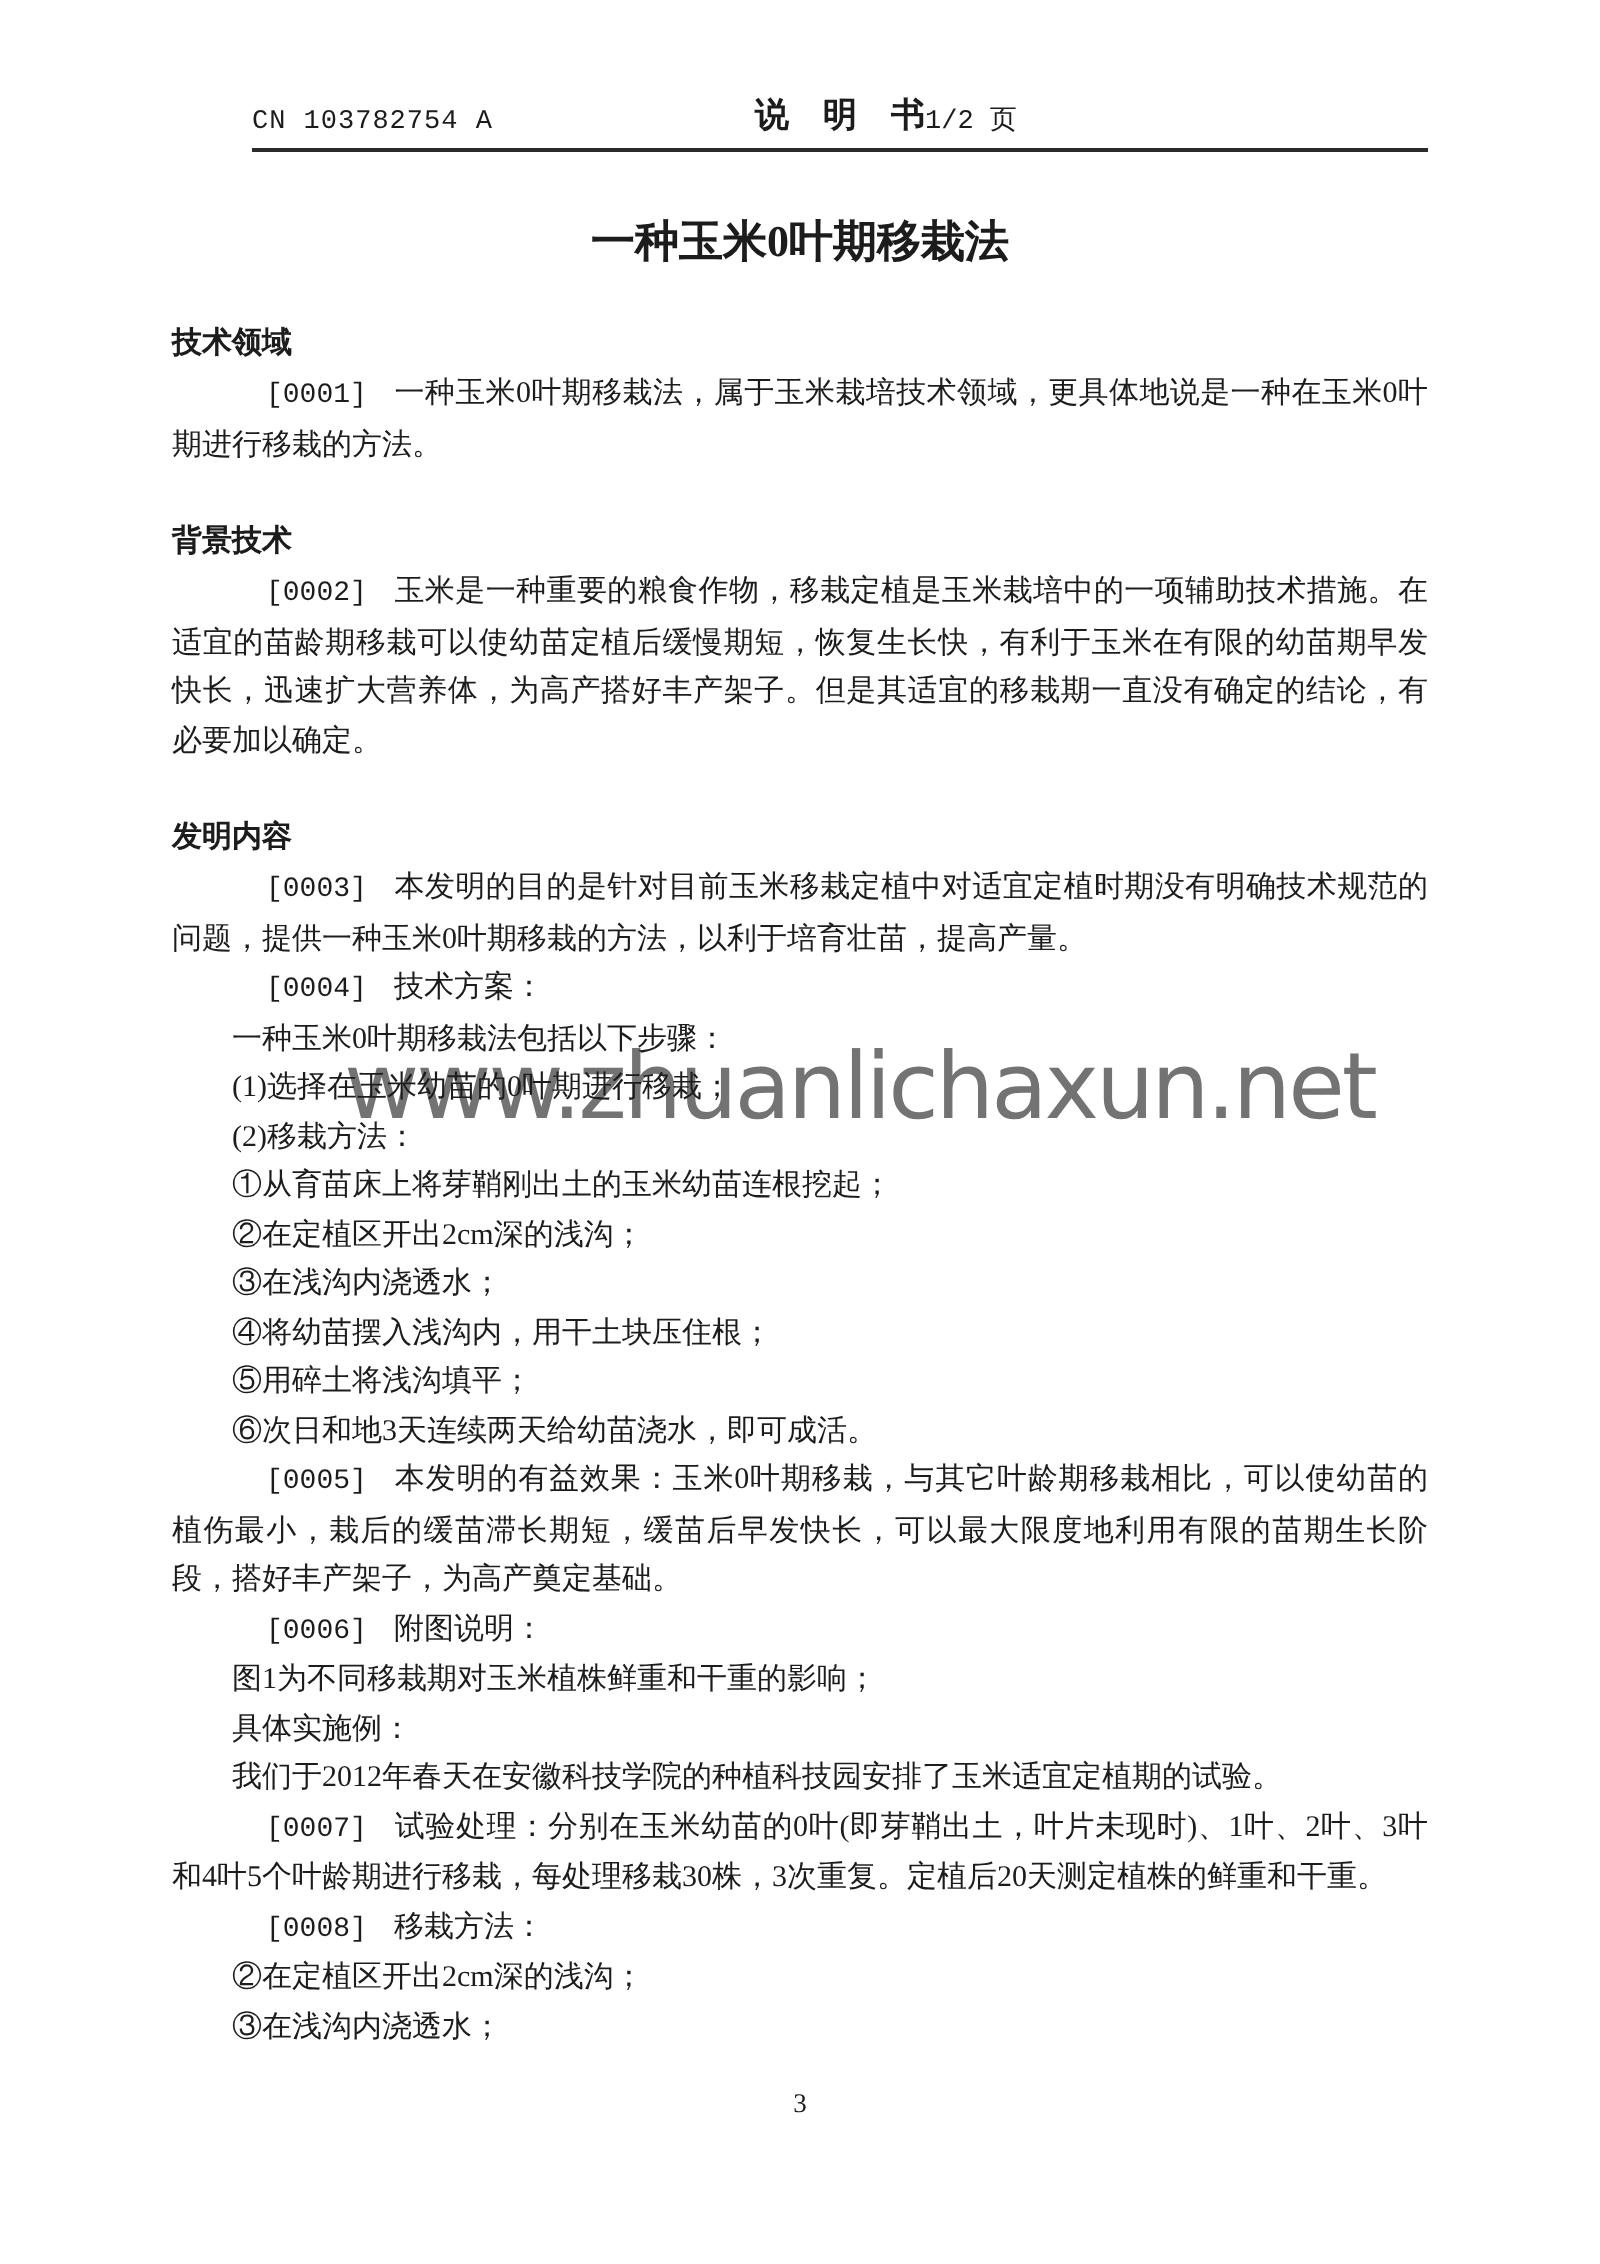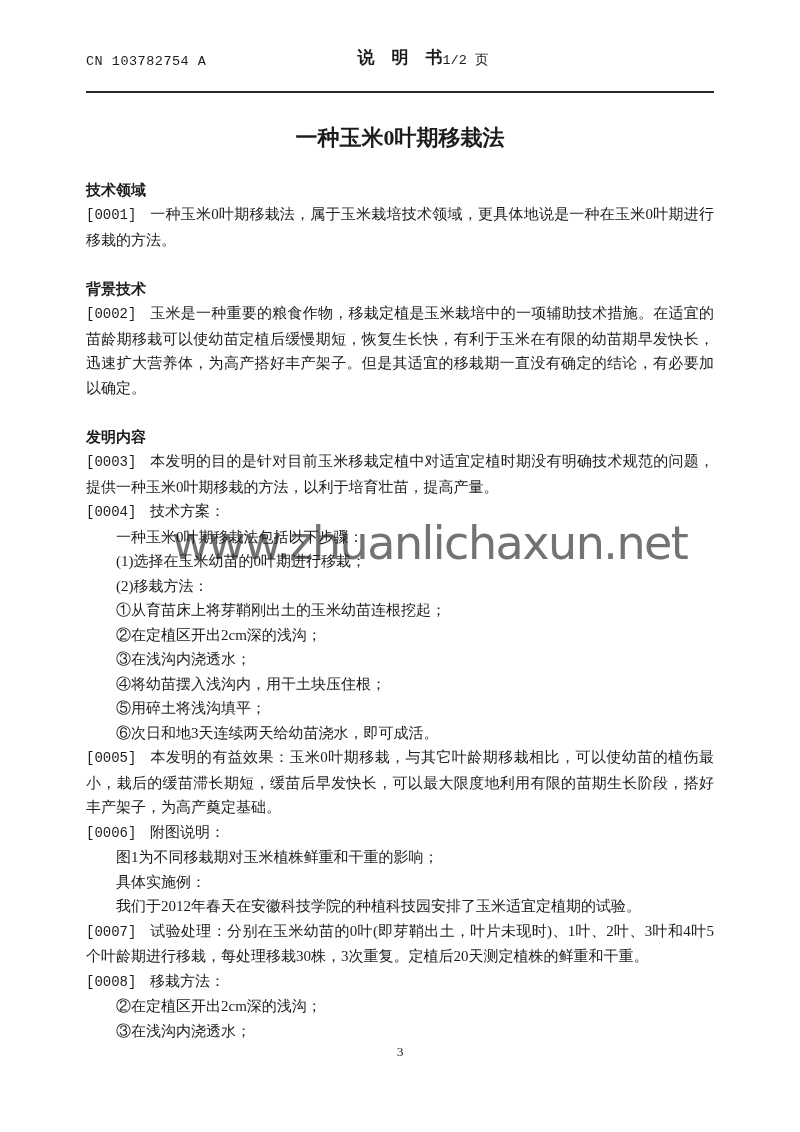--- a/index.html
+++ b/index.html
@@ -28,22 +28,23 @@
     position: relative;
     z-index: 1;
     margin: 0 auto;
     width: 628px;
   }
   .header {
     display: flex;
     align-items: flex-end;
     justify-content: space-between;
     padding-top: 46px;
-    padding-bottom: 22px;
+    padding-bottom: 5px;
     border-bottom: 2px solid #2a2a2a;
+    margin-left: 40px;
   }
   .doc-number {
     flex: 1;
     font-family: "Liberation Mono", monospace;
     font-size: 13.5px;
     letter-spacing: 0.5px;
     white-space: nowrap;
   }
   .doc-type {
     flex: 0 0 auto;
@@ -67,28 +68,30 @@
   .body-text {
     font-size: 15px;
     line-height: 24.5px;
     text-align: justify;
   }
   .sec {
     margin: 24.5px 0 0 0;
     font-size: 15px;
     font-weight: bold;
     line-height: 24.5px;
+    font-family: Liberation Mono, monospace;
   }
   .para { margin: 0; }
   .para.indent { text-indent: 2em; }
   .marker {
     display: inline-block;
     min-width: 64px;
     font-family: "Liberation Mono", monospace;
     font-size: 14px;
+    margin-left: 47px;
   }
   .page-number {
     position: absolute;
     left: 0;
     bottom: 72px;
     width: 100%;
     text-align: center;
     font-size: 13.5px;
     z-index: 1;
   }

